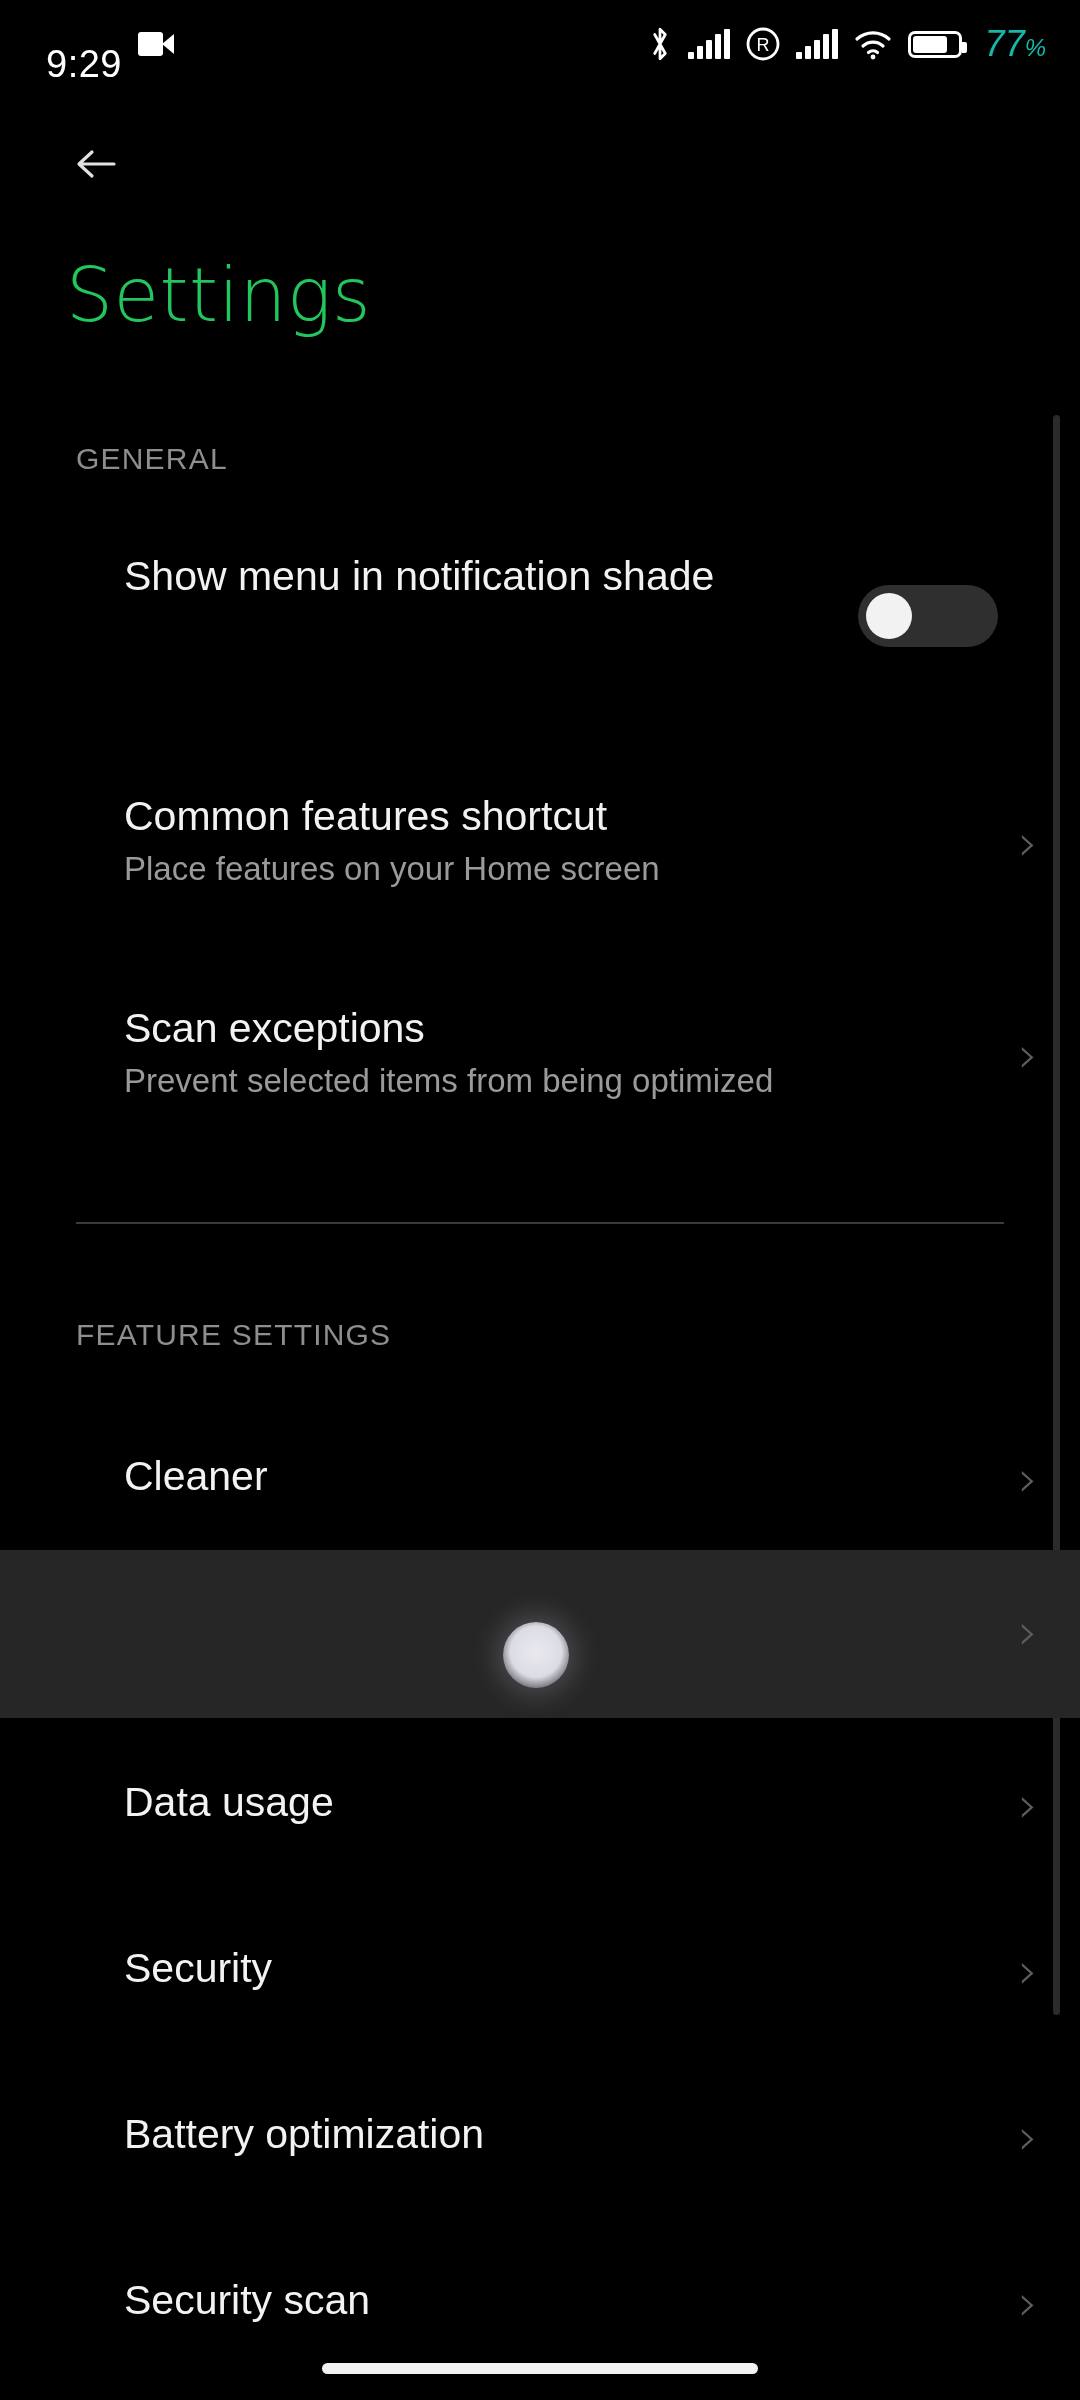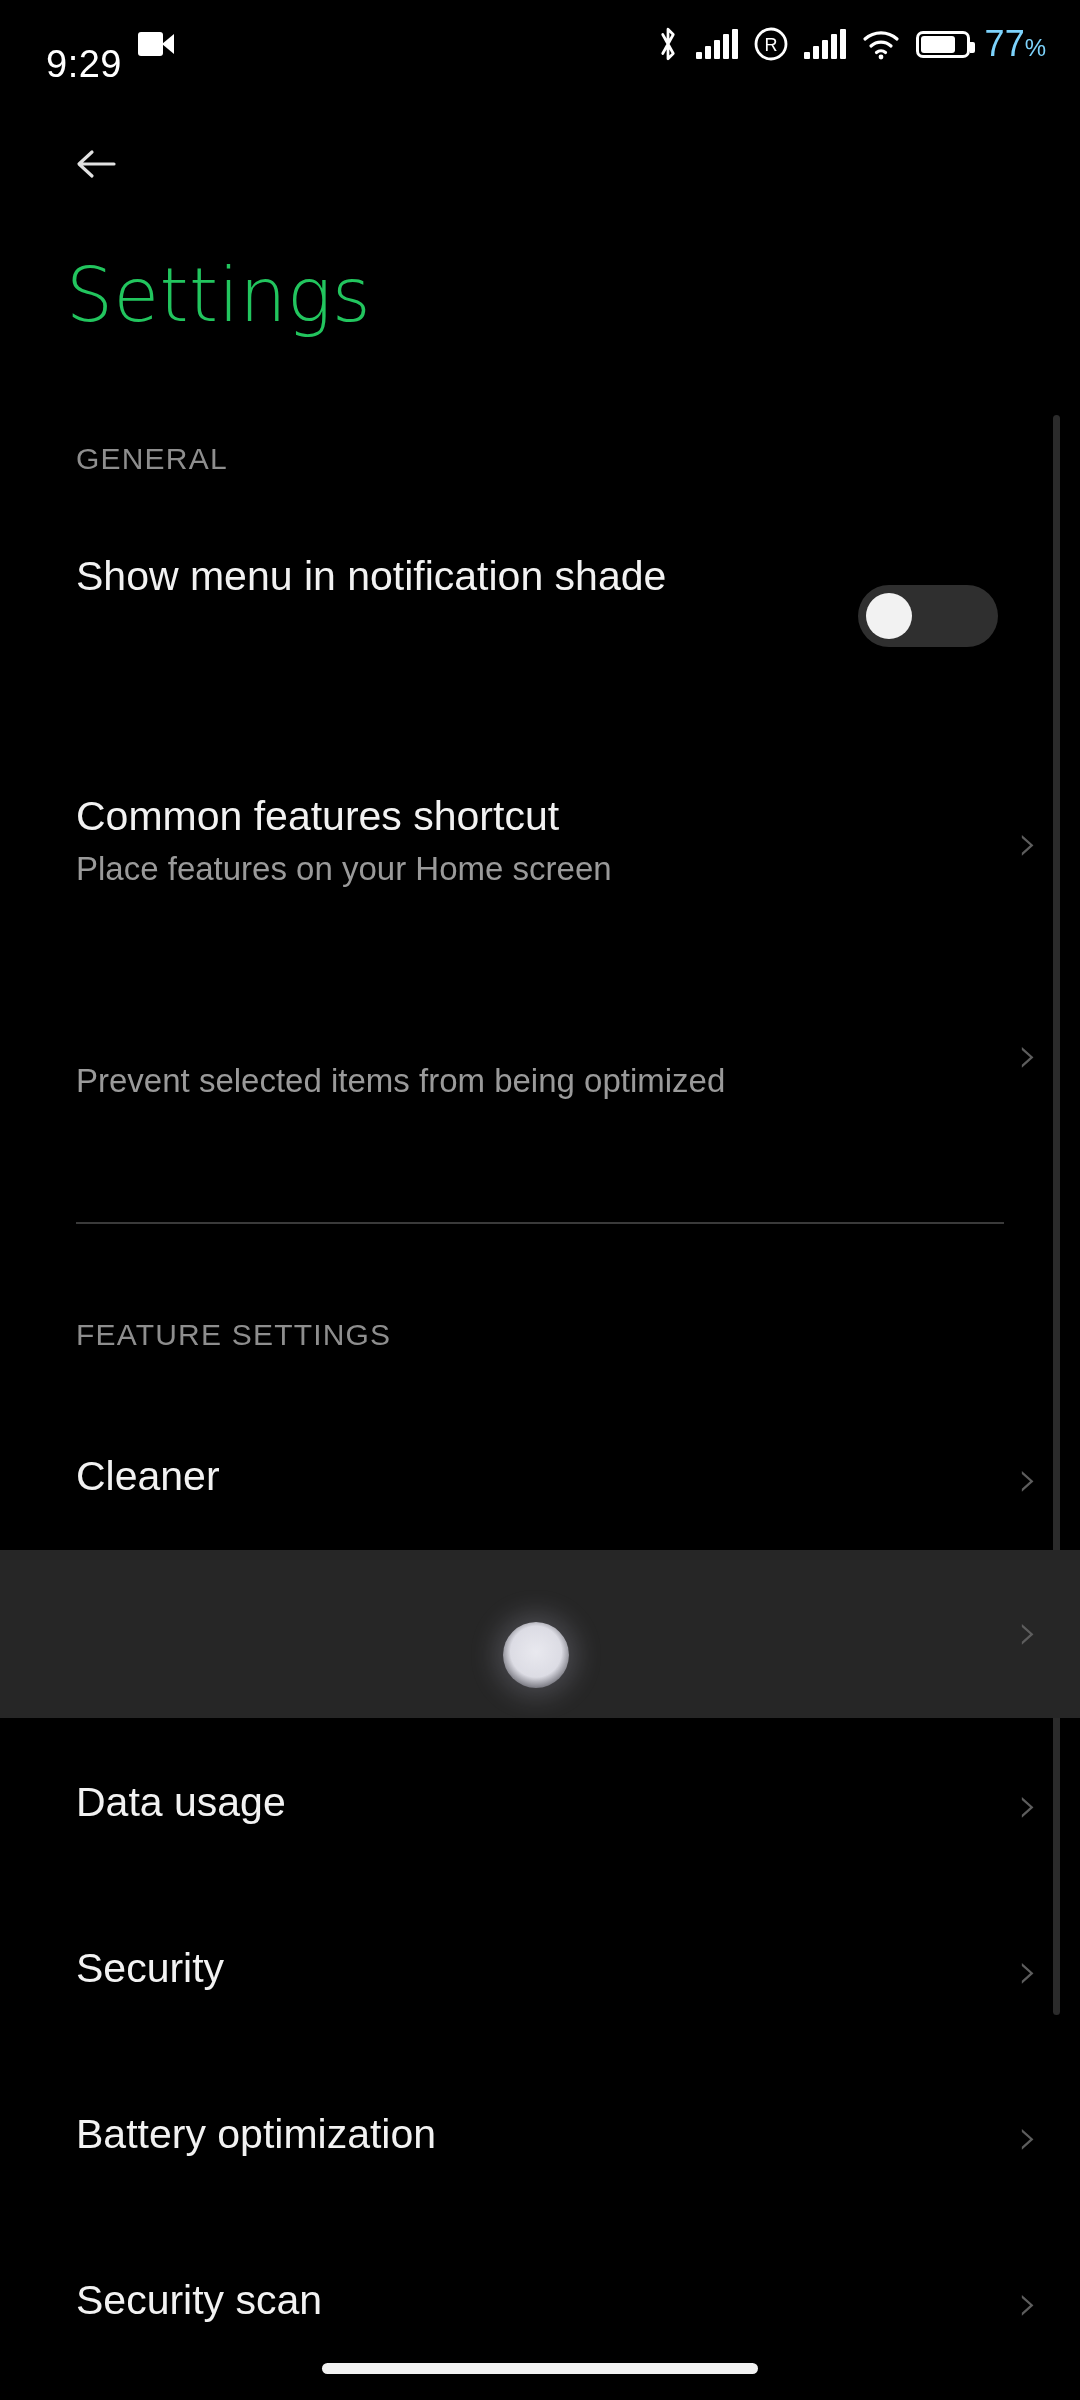--- a/index.html
+++ b/index.html
@@ -41,21 +41,21 @@
   .signal i { display:block; width:6px; background:#fff; border-radius:1px; }
   .signal i:nth-child(1){ height:7px; }
   .signal i:nth-child(2){ height:13px; }
   .signal i:nth-child(3){ height:19px; }
   .signal i:nth-child(4){ height:25px; }
   .signal i:nth-child(5){ height:30px; }
 
   .battery { position:relative; width:54px; height:27px; border:3px solid #fff; border-radius:7px; }
   .battery .fill { position:absolute; left:2px; top:2px; bottom:2px; width:72%; background:#fff; border-radius:3px; }
   .battery .cap { position:absolute; right:-8px; top:8px; width:5px; height:11px; background:#fff; border-radius:0 2px 2px 0; }
-  .batt-pct { font-size:36px; color:#7dd3fc; margin-left:0; }
+  .batt-pct { font-size:36px; color:#14b8a6; margin-left:8px;font-style:italic; }
   .batt-pct .pc { font-size:24px; }
 
   
   .back-btn {
     position:absolute; left:56px; top:124px;
     width:80px; height:80px;
     display:flex; align-items:center; justify-content:center;
   }
   .back-btn svg { width:52px; height:52px; }
 
@@ -70,21 +70,21 @@
   .content { position:absolute; top:0; left:0; width:1080px; height:2400px; }
 
   .section-head {
     position:absolute; left:76px;
     font-size:30px; color:#8e8e8e;
     letter-spacing:1.2px;
   }
 
   .row {
     position:absolute; left:0; width:1080px;
-    display:flex; align-items:flex-end;
+    display:flex; align-items:flex-end;padding-left:48px;
   }
   .row-inner { position:relative; width:1080px; height:100%; }
 
   .row-title {
     position:absolute; left:76px;
     font-size:41px; color:#f2f2f2; font-weight:400;
     line-height:1.28;
     max-width:720px;
   }
   .row-sub {
@@ -222,20 +222,21 @@
     <div class="row" style="top:790px; height:130px;">
       <div class="row-inner">
         <div class="row-title" style="top:0px;">Common features shortcut</div>
         <div class="row-sub" style="top:60px;">Place features on your Home screen</div>
         <div class="chevron" style="top:28px;">›</div>
       </div>
     </div>
 
     <div class="row" style="top:1002px; height:130px;">
       <div class="row-inner">
+        <div class="row-title" style="top:0px;">Scan exceptions</div>
         <div class="row-sub" style="top:60px;">Prevent selected items from being optimized</div>
         <div class="chevron" style="top:28px;">›</div>
       </div>
     </div>
 
     <div class="divider" style="top:1222px;"></div>
 
     <div class="section-head" style="top:1318px;">FEATURE SETTINGS</div>
 
     <div class="row" style="top:1412px; height:138px;">

